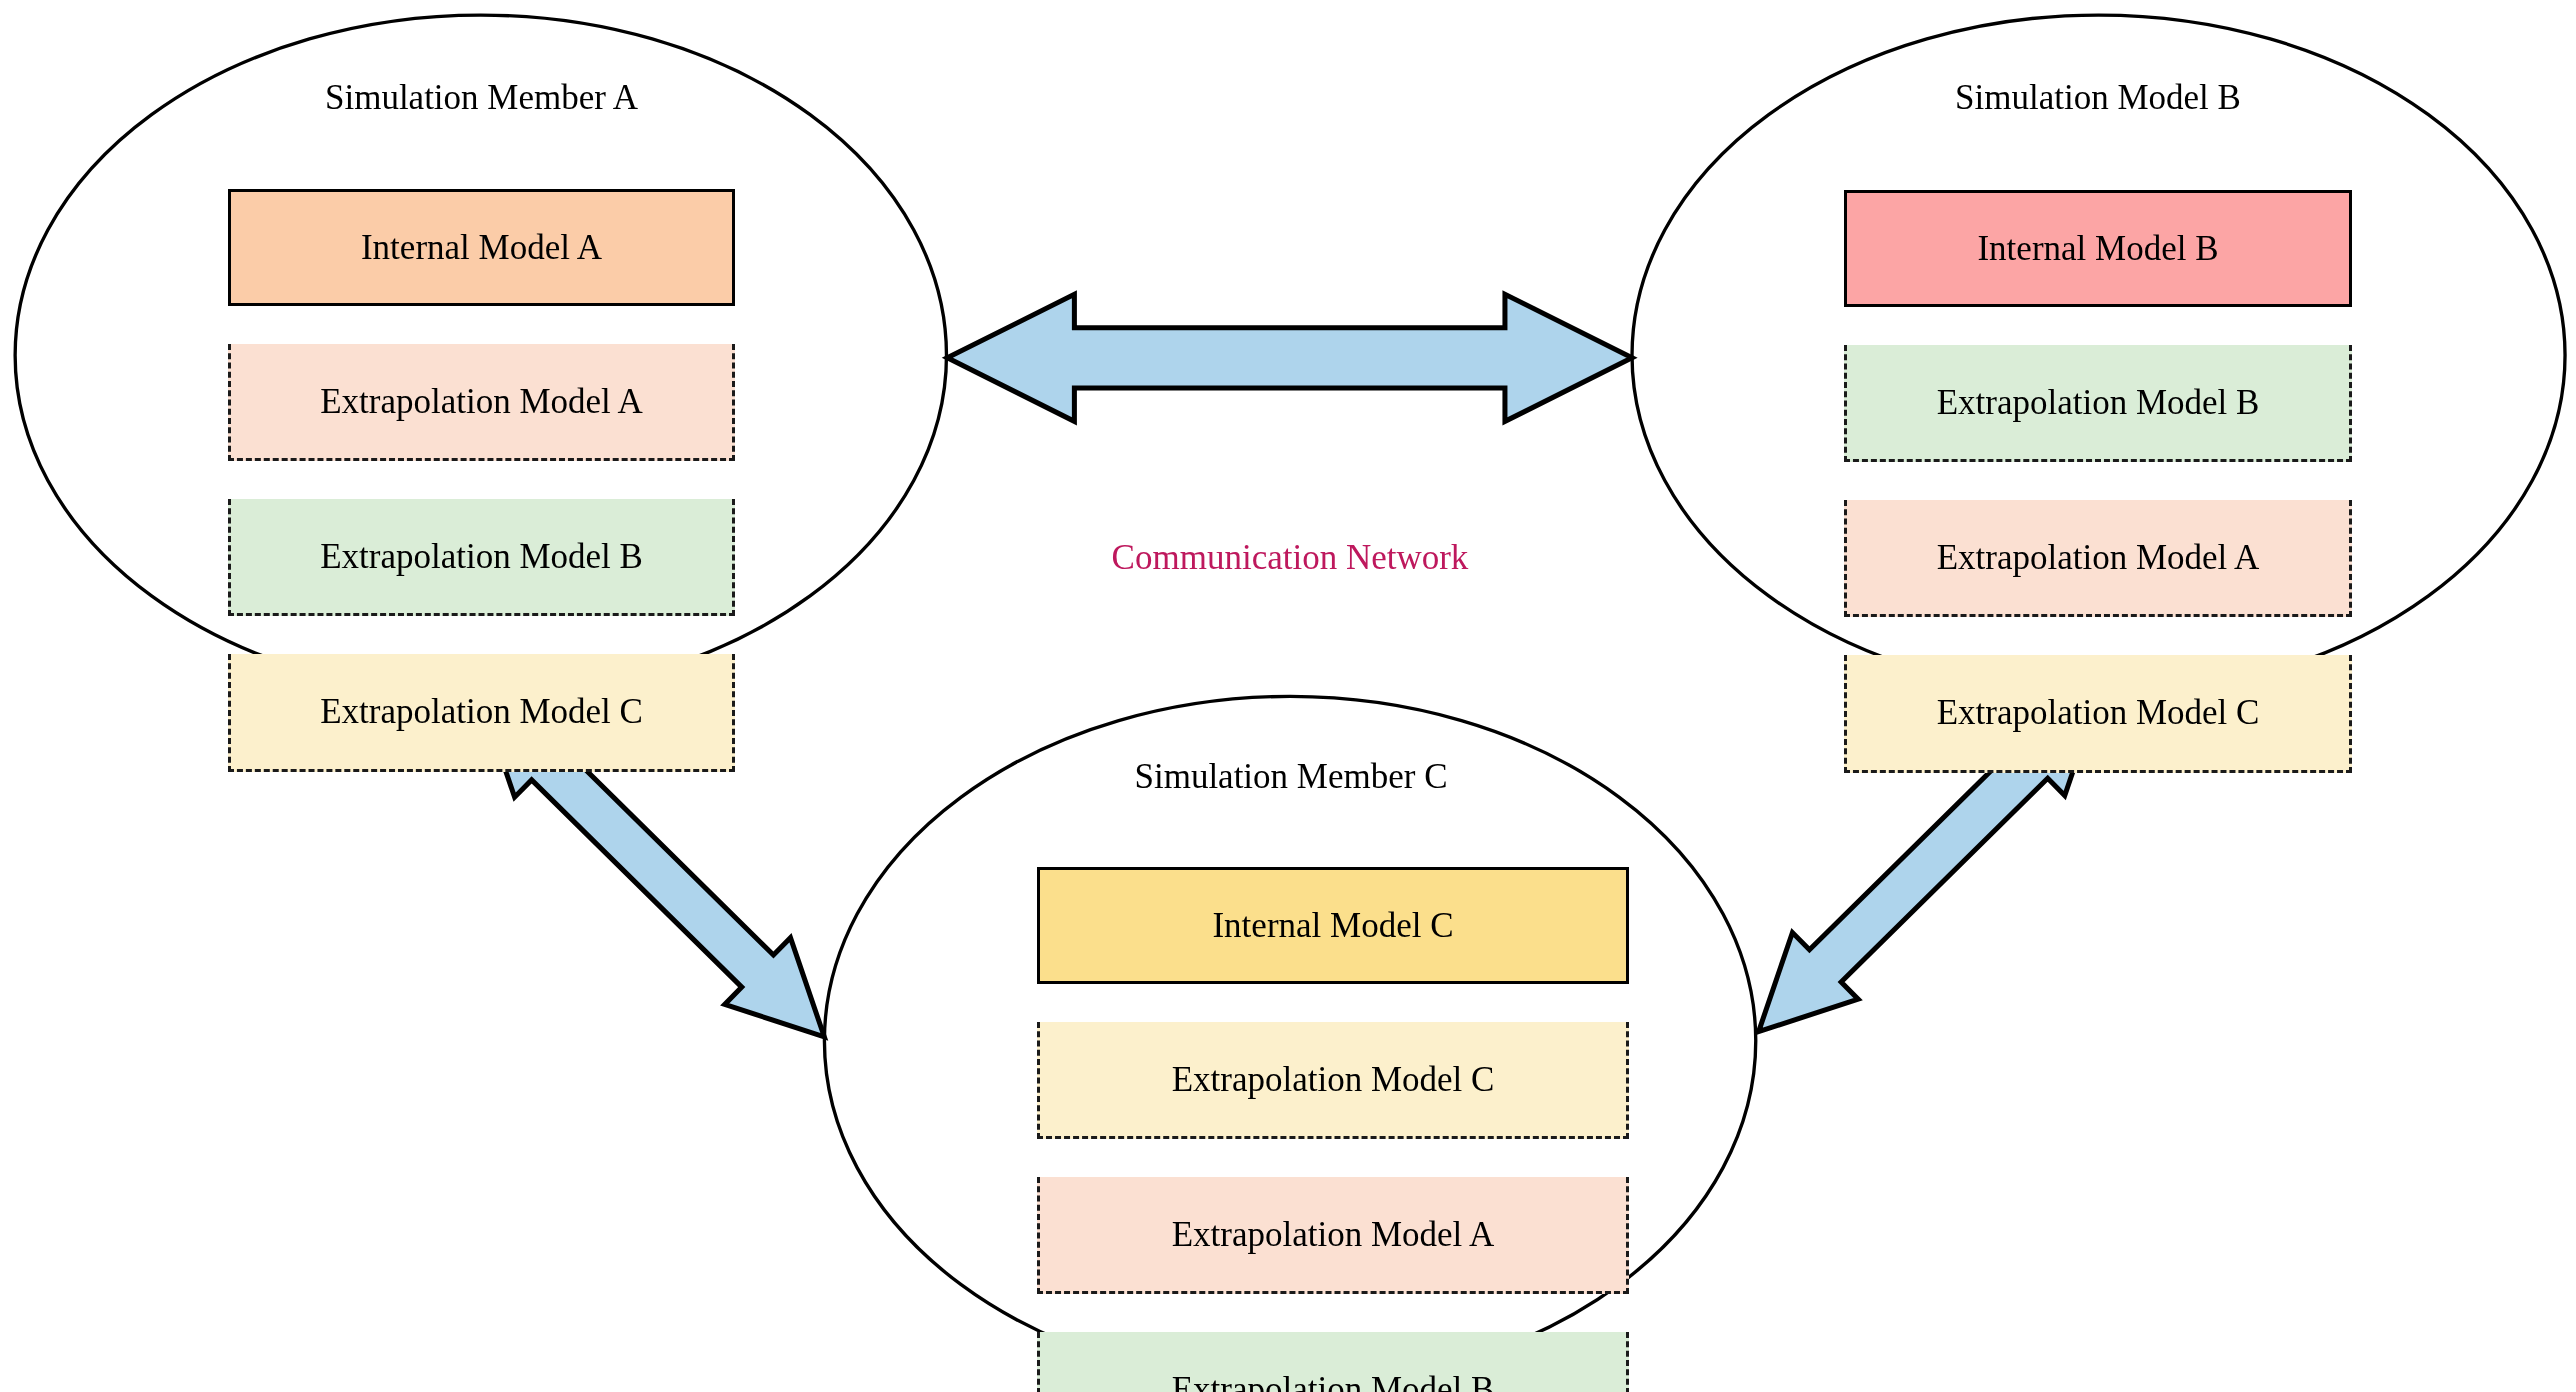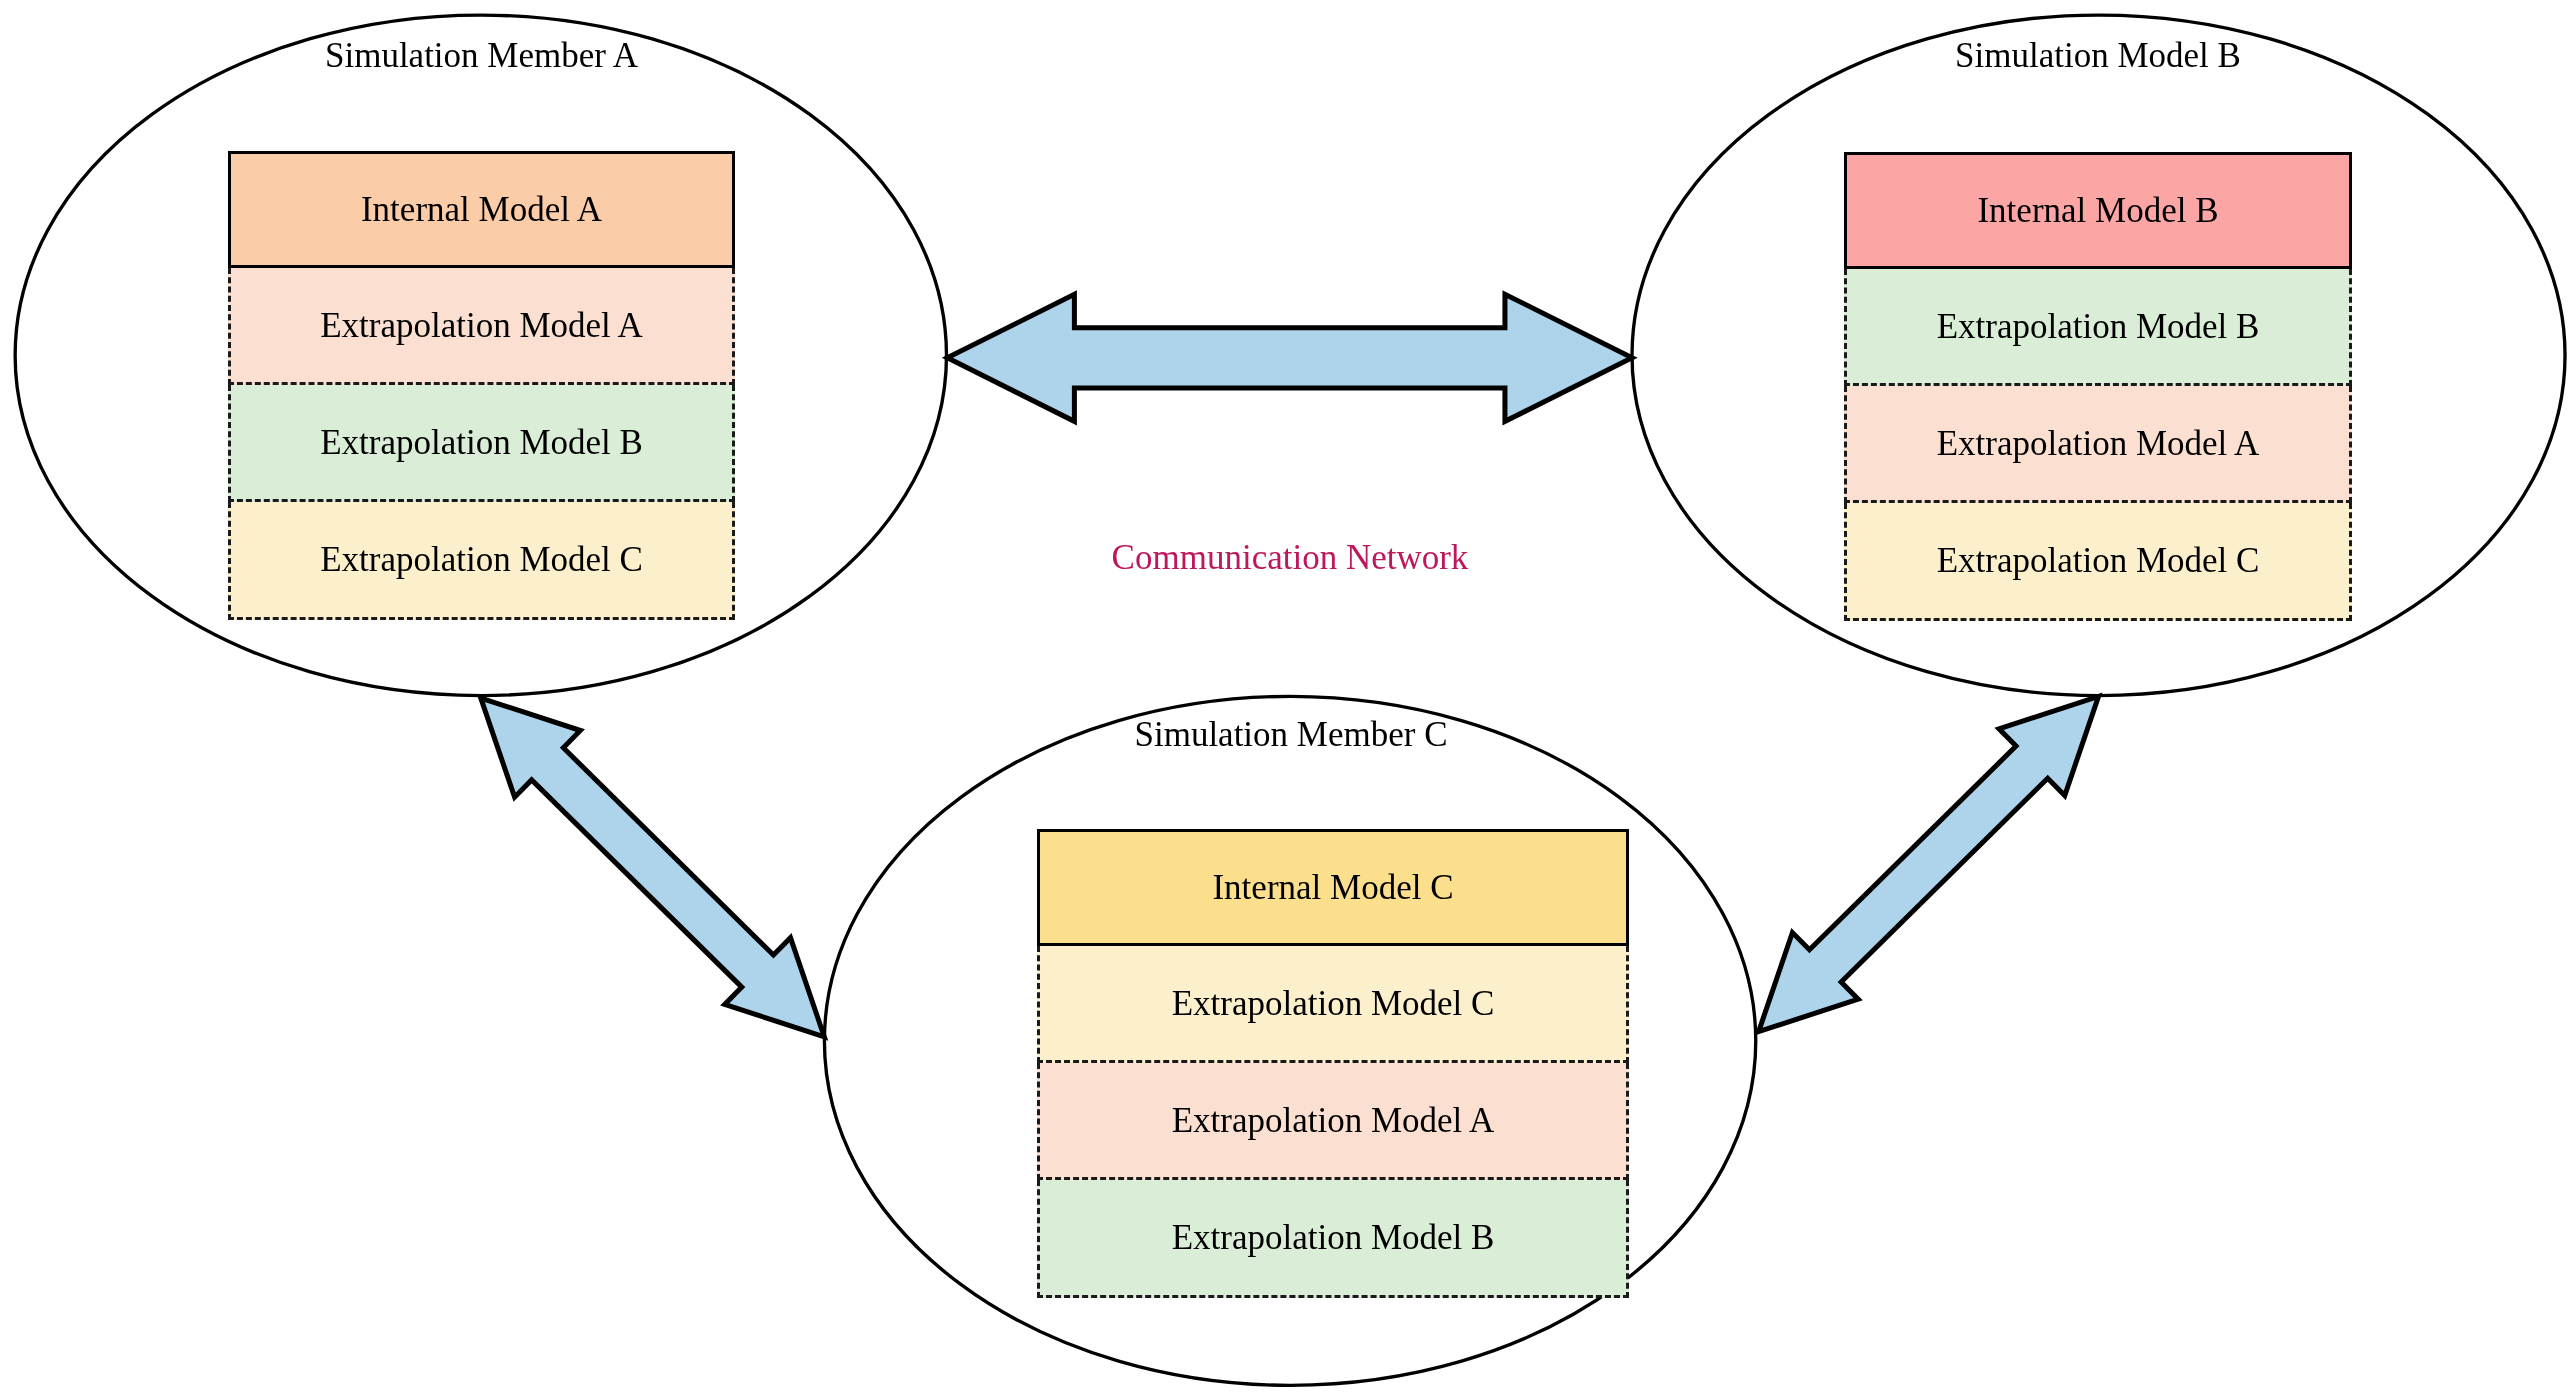--- a/index.html
+++ b/index.html
@@ -2,26 +2,26 @@
 <html style="font-size:13.4px"><head>
 <meta charset="utf-8">
 <style>
   html,body{margin:0;padding:0;background:#ffffff;}
   body{width:2576px;height:1392px;overflow:hidden;
        font-family:"Liberation Serif","DejaVu Serif",serif;}
   #stage{position:relative;width:2576px;height:1392px;background:#fff;}
   svg.layer{position:absolute;left:0;top:0;width:2576px;height:1392px;}
   .member-title{
     position:absolute;text-align:center;color:#000;
-    font-size:35px;line-height:1;white-space:nowrap;
+    font-size:35px;line-height:1;white-space:nowrap;margin-top:42px;
   }
   .model-stack{position:absolute;}
   .model-row{
     box-sizing:border-box;display:flex;align-items:center;justify-content:center;
-    color:#000;font-size:35px;line-height:1;white-space:nowrap;
+    color:#000;font-size:35px;line-height:1;white-space:nowrap;margin-top:38px;
   }
   .solid-row{border:3.3px solid #000;}
   .dashed-row{border-left:3.3px dashed #1a1a1a;border-right:3.3px dashed #1a1a1a;
               border-bottom:3.3px dashed #1a1a1a;border-top:0;}
   .net-label{
     position:absolute;text-align:center;color:#be185d;font-size:35px;
     line-height:1;white-space:nowrap;
   }
 </style>
 </head>

